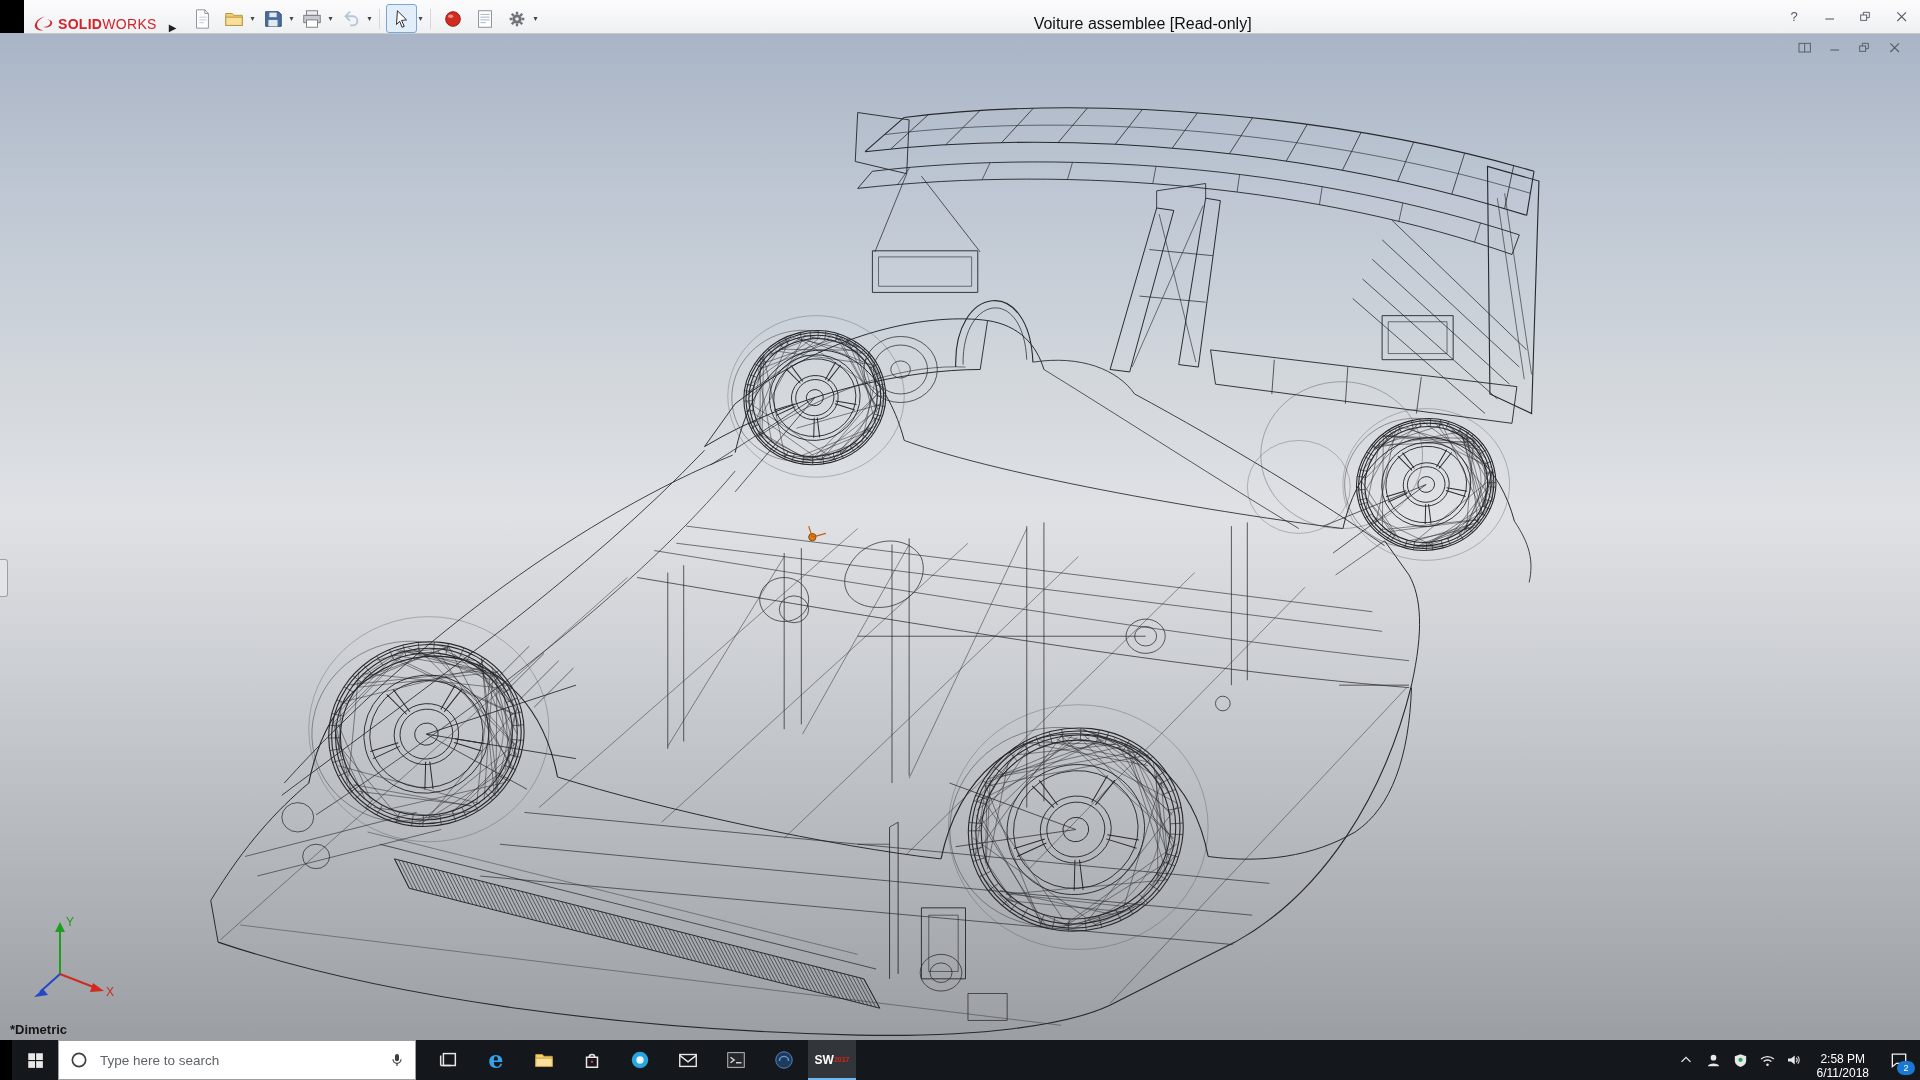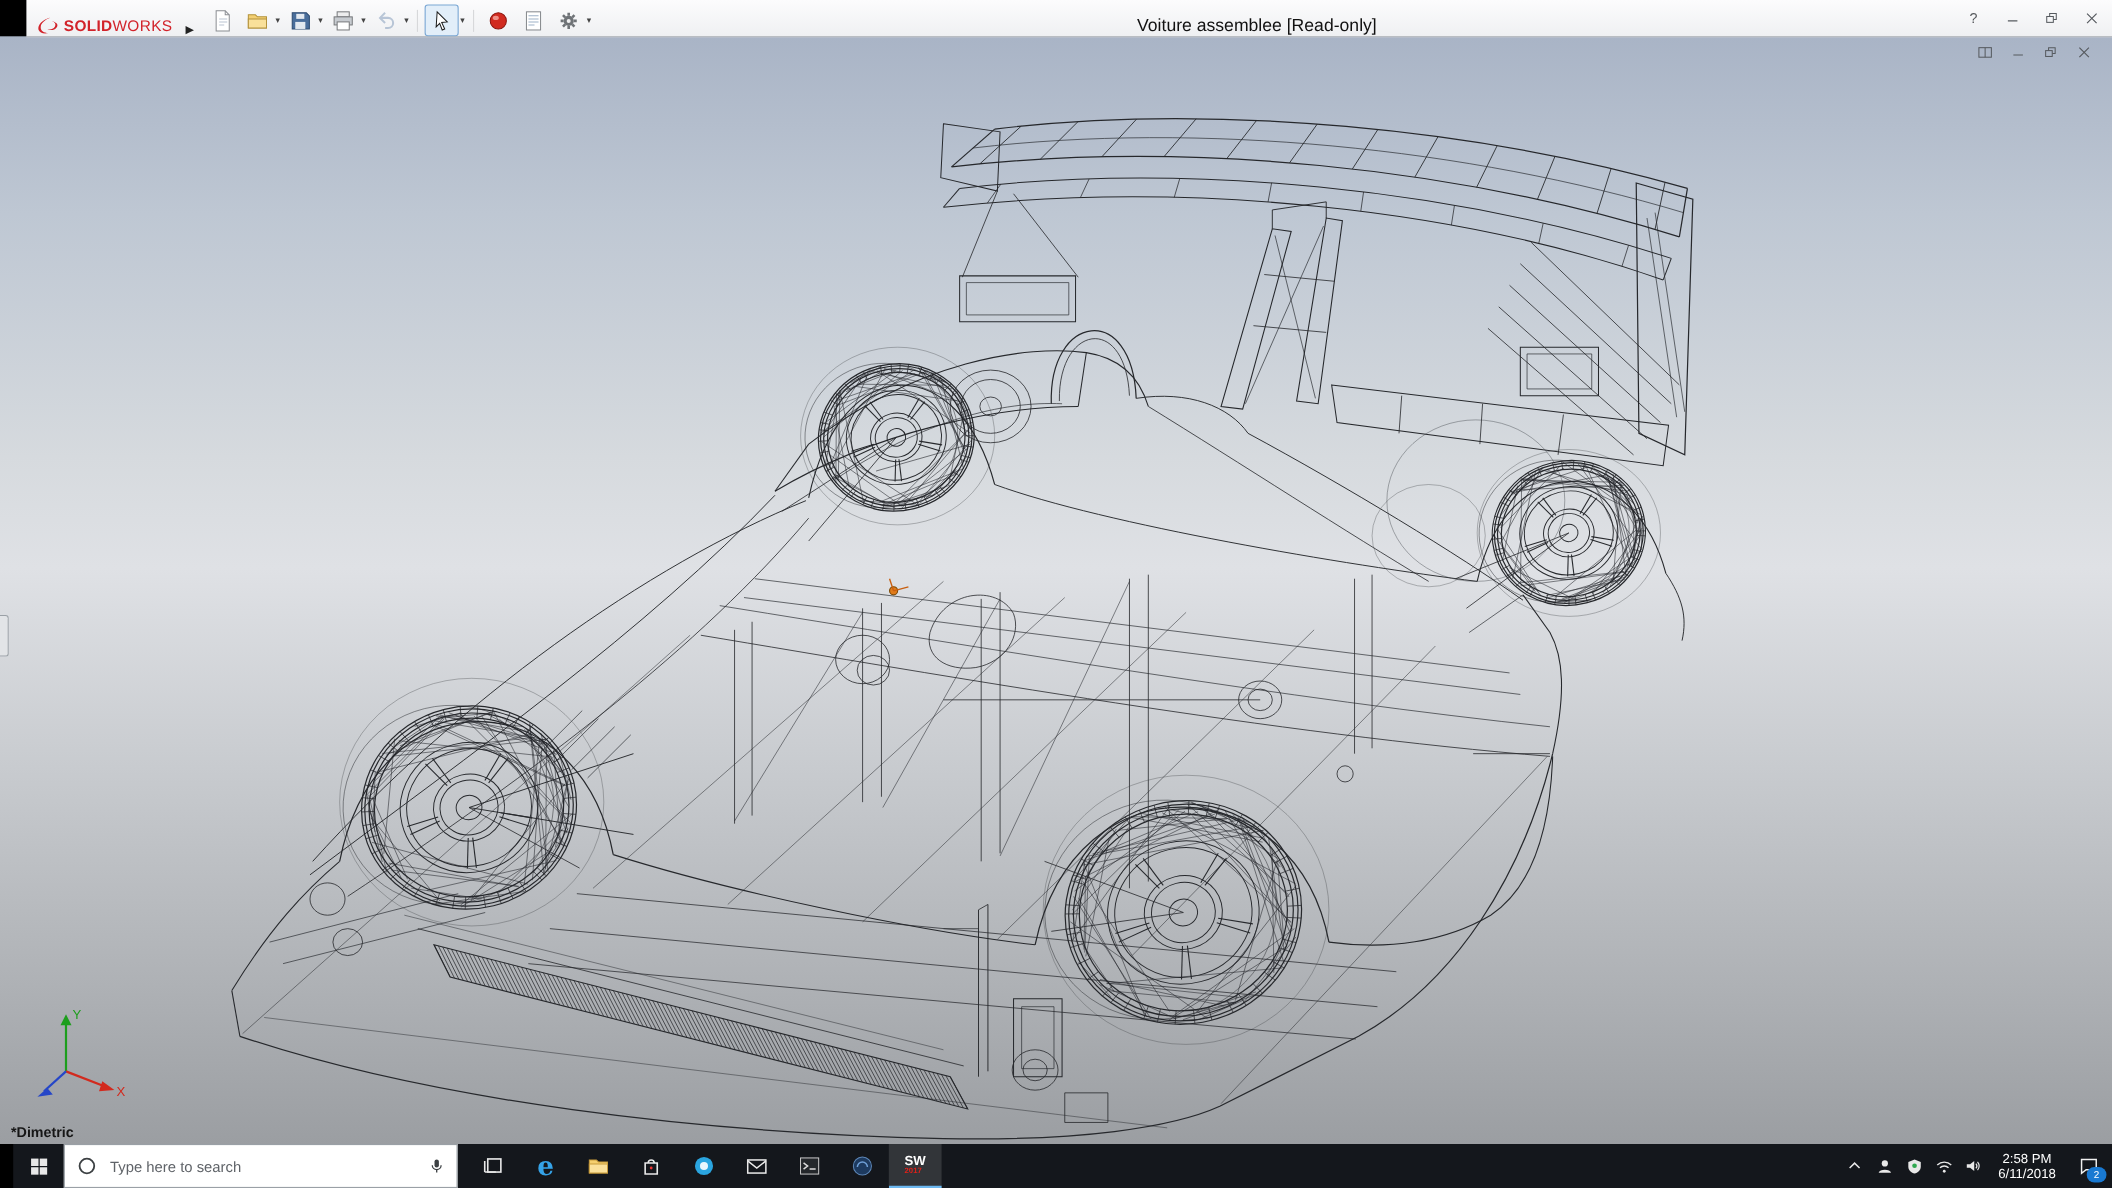--- a/index.html
+++ b/index.html
@@ -34,24 +34,24 @@
   
   #taskbar{position:absolute;bottom:0;left:0;right:0;height:40px;background:#14171c;
     display:flex;align-items:stretch;z-index:40;margin-left:12px;}
   #start-btn{width:46px;display:flex;align-items:center;justify-content:center;}
   #search-box{width:336px;background:#ffffff;display:flex;align-items:center;gap:9px;padding:0 10px;border:1px solid #9aa0a6;}
   #search-input{flex:1;border:none;outline:none;font-size:13.5px;color:#444;background:transparent;font-family:"Liberation Sans",sans-serif;}
   #search-input::placeholder{color:#5f6368;opacity:1;}
   #taskbar-apps{display:flex;align-items:stretch;margin-left:8px;}
   .tb-slot{width:48px;display:flex;align-items:center;justify-content:center;position:relative;}
   .tb-slot.active{background:rgba(255,255,255,.13);box-shadow:inset 0 -2px 0 #6cb8f0;}
-  .sw-tile{display:flex;flex-direction:column;line-height:10px;}
+  .sw-tile{display:flex;flex-direction:row;line-height:10px;}
   .sw-tile .sw-main{color:#fff;font-weight:bold;font-size:12px;}
   .sw-tile .sw-sub{color:#e32119;font-weight:bold;font-size:7px;}
-  #tray{margin-left:auto;display:flex;align-items:center;}
+  #tray{margin-left:auto;display:flex;align-items:flex-end;}
   .tray-ic{width:27px;height:40px;display:flex;align-items:center;justify-content:center;}
   #clock{color:#fff;font-size:12px;line-height:14px;text-align:center;padding:0 9px;}
   #action-center{width:42px;height:40px;display:flex;align-items:center;justify-content:center;position:relative;}
   #ac-badge{position:absolute;right:5px;bottom:5px;min-width:14px;height:14px;border-radius:7px;
     background:#1979d2;color:#fff;font-size:9px;display:flex;align-items:center;justify-content:center;padding:0 2px;}
 </style>
 </head>
 <body>
 
 <div id="viewport">

